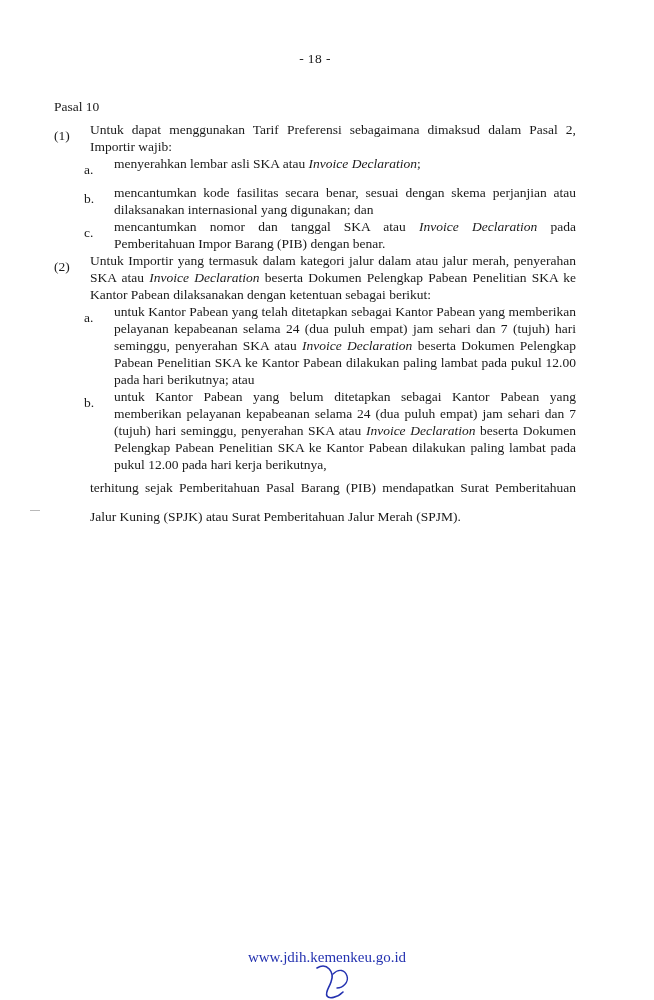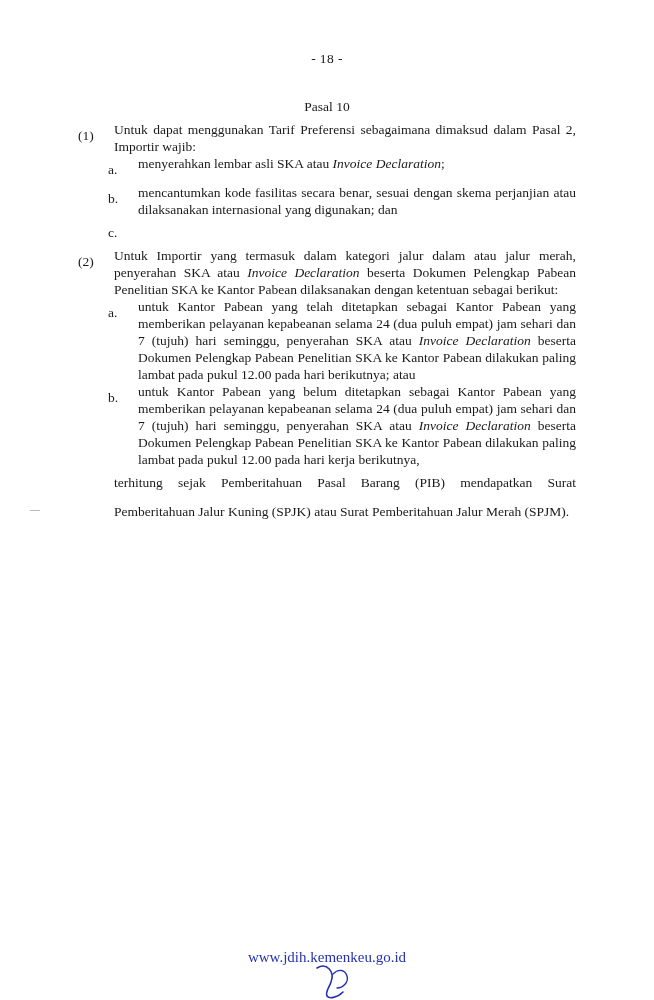--- a/index.html
+++ b/index.html
@@ -15,30 +15,30 @@
     position: relative;
     overflow: hidden;
   }
   .page {
     position: absolute;
     left: 0;
     top: 0;
     width: 654px;
     height: 1000px;
     box-sizing: border-box;
-    padding: 45px 78px 0 78px;
+    padding: 45px 78px 0 54px;
   }
   .page-number {
     text-align: center;
     font-size: 13.5px;
     letter-spacing: 0.4px;
     margin: 6px 0 0 0;
   }
   .article-title {
-    text-align: center;
+    text-align: left;
     font-size: 13.5px;
     margin: 32px 0 6px 0;
   }
   
   .row {
     display: flex;
     align-items: flex-start;
     margin: 0;
   }
   .num {
@@ -117,20 +117,21 @@
     <div class="body-text lvl2"><span>menyerahkan lembar asli SKA atau </span><i>Invoice Declaration</i><span>;</span></div>
   </div>
 
   <div class="row">
     <div class="num lvl2">b.</div>
     <div class="body-text lvl2"><span>mencantumkan kode fasilitas secara benar, sesuai dengan skema perjanjian atau dilaksanakan internasional yang digunakan; dan</span><i></i><span></span></div>
   </div>
 
   <div class="row">
     <div class="num lvl2">c.</div>
+    <div class="body-text lvl2"><span>mencantumkan nomor dan tanggal SKA atau </span><i>Invoice Declaration</i><span> pada Pemberitahuan Impor Barang (PIB) dengan benar.</span></div>
   </div>
 
   <div class="row">
     <div class="num">(2)</div>
     <div class="body-text"><span>Untuk Importir yang termasuk dalam kategori jalur dalam atau jalur merah, penyerahan SKA atau </span><i>Invoice Declaration</i><span> beserta Dokumen Pelengkap Pabean Penelitian SKA ke Kantor Pabean dilaksanakan dengan ketentuan sebagai berikut:</span></div>
   </div>
 
   <div class="row">
     <div class="num lvl2">a.</div>
     <div class="body-text lvl2"><span>untuk Kantor Pabean yang telah ditetapkan sebagai Kantor Pabean yang memberikan pelayanan kepabeanan selama 24 (dua puluh empat) jam sehari dan 7 (tujuh) hari seminggu, penyerahan SKA atau </span><i>Invoice Declaration</i><span> beserta Dokumen Pelengkap Pabean Penelitian SKA ke Kantor Pabean dilakukan paling lambat pada pukul 12.00 pada hari berikutnya; atau</span></div>

